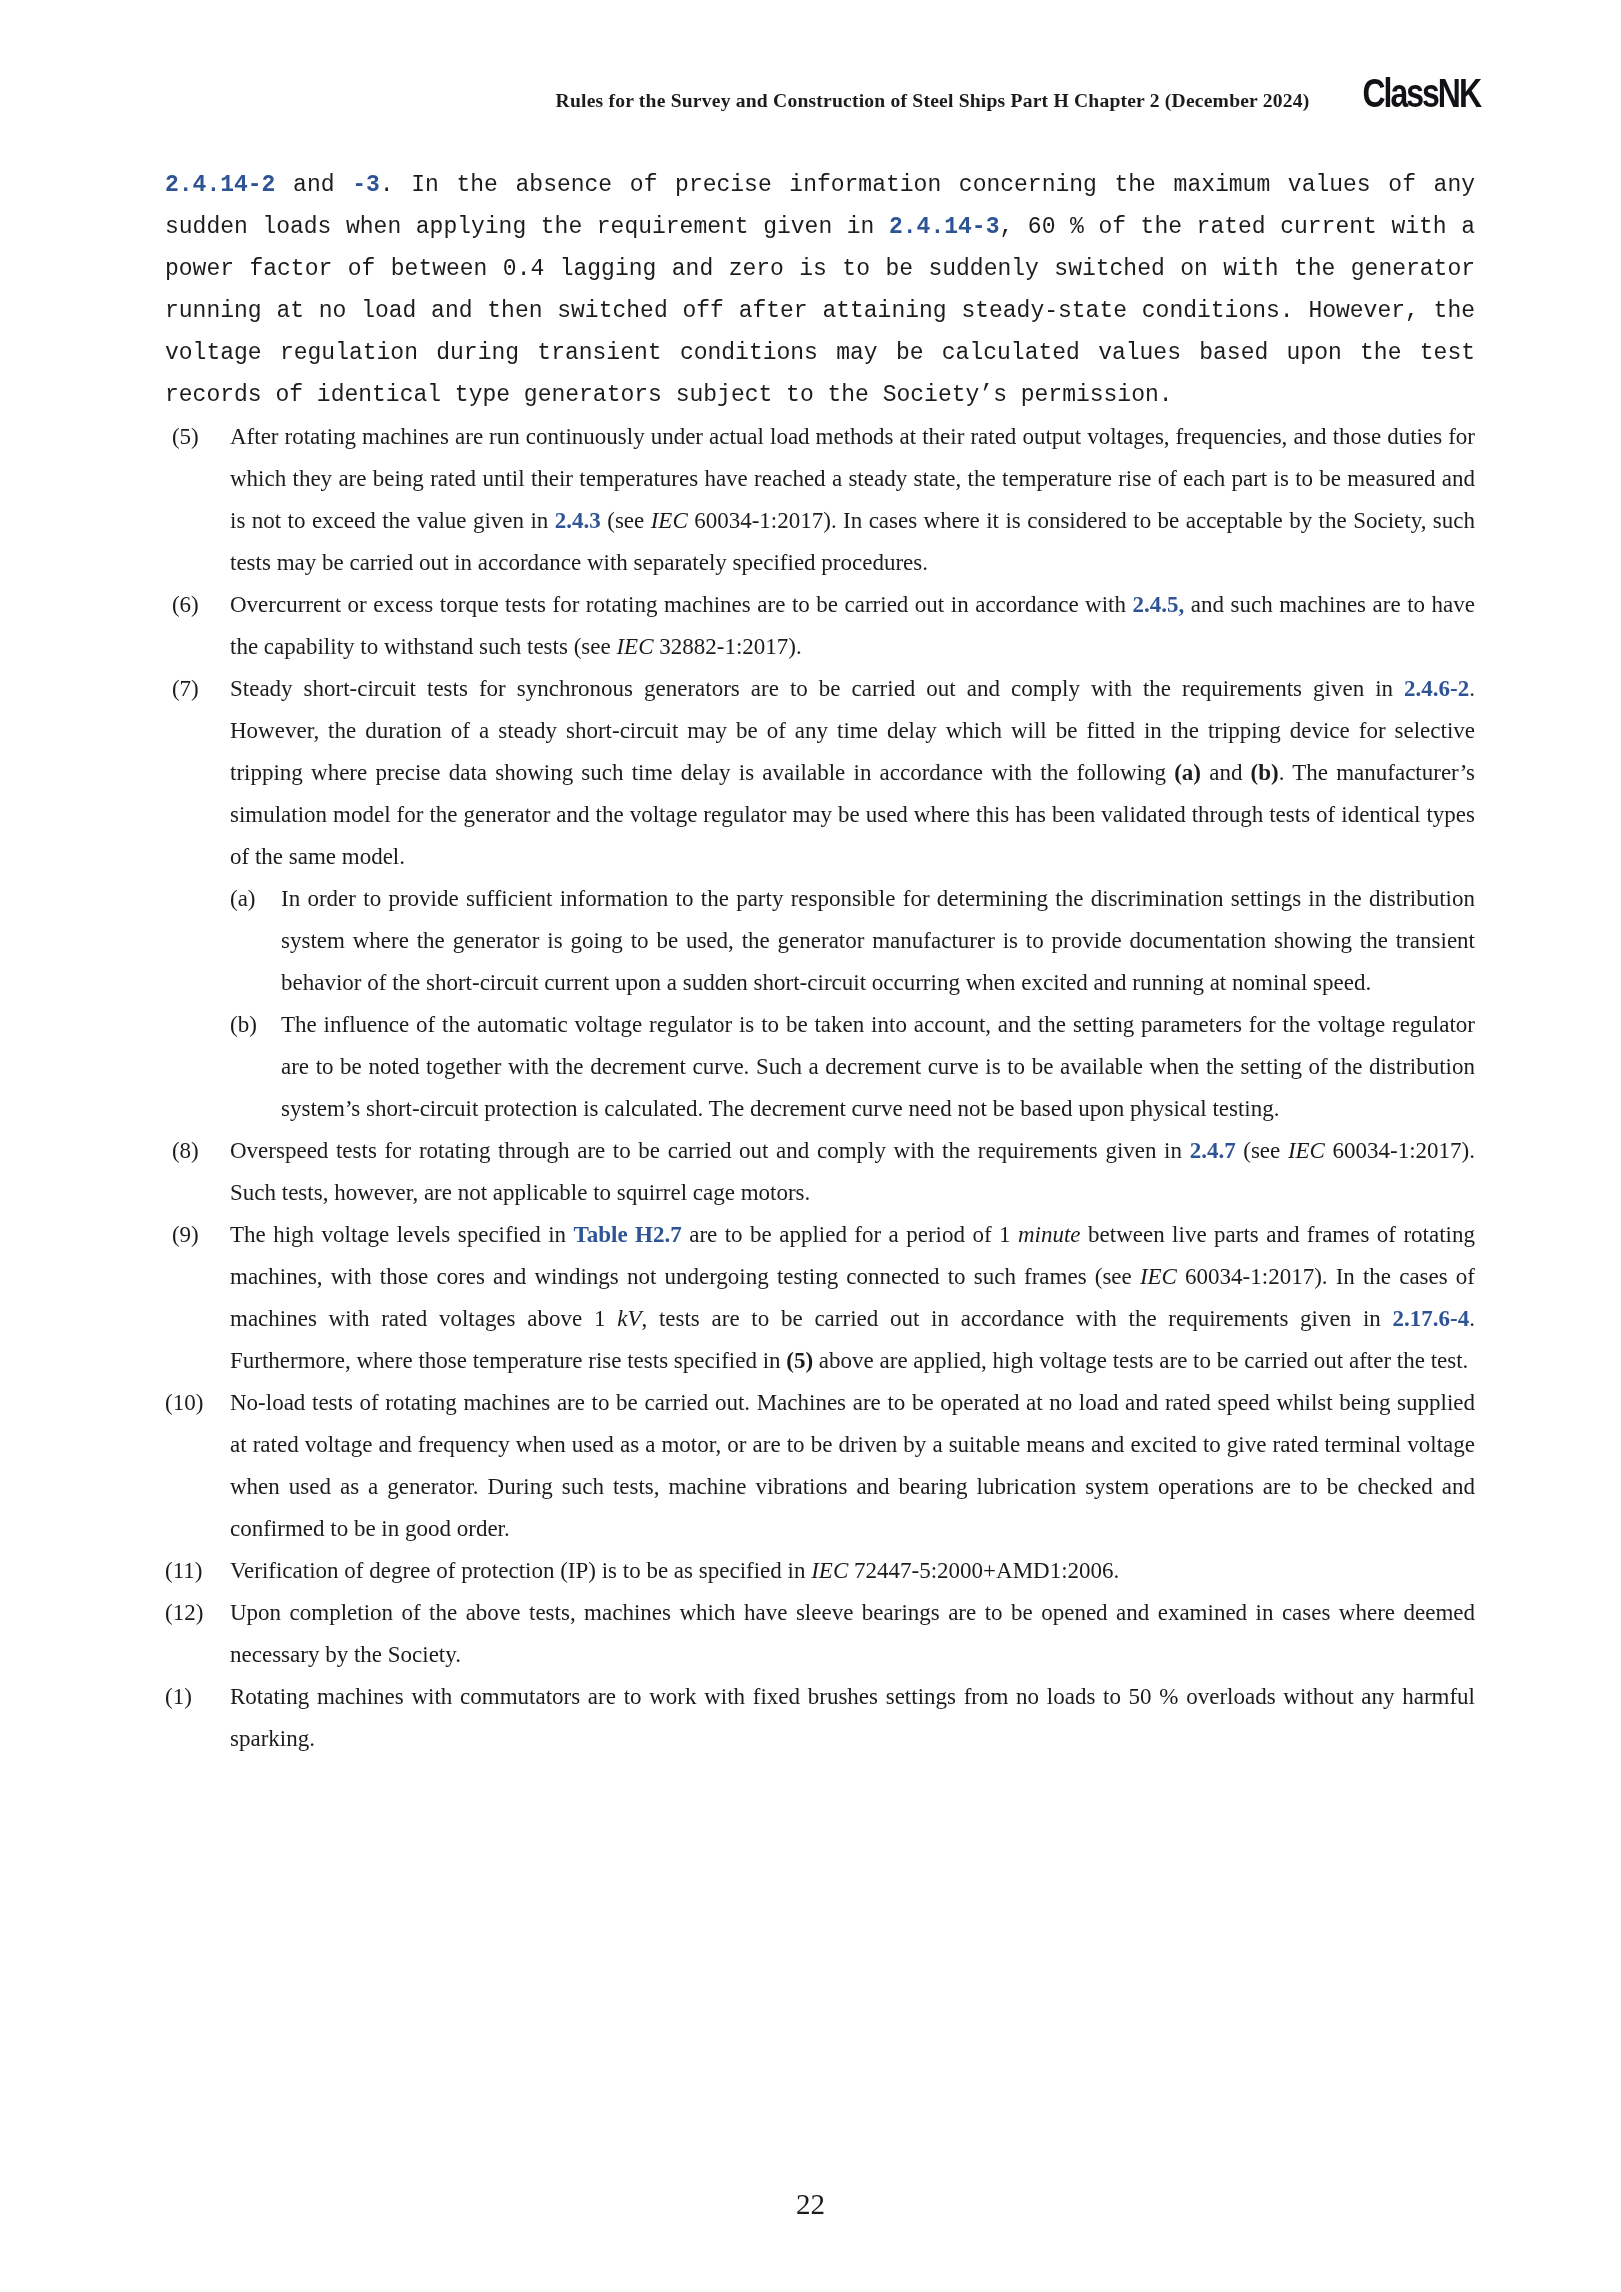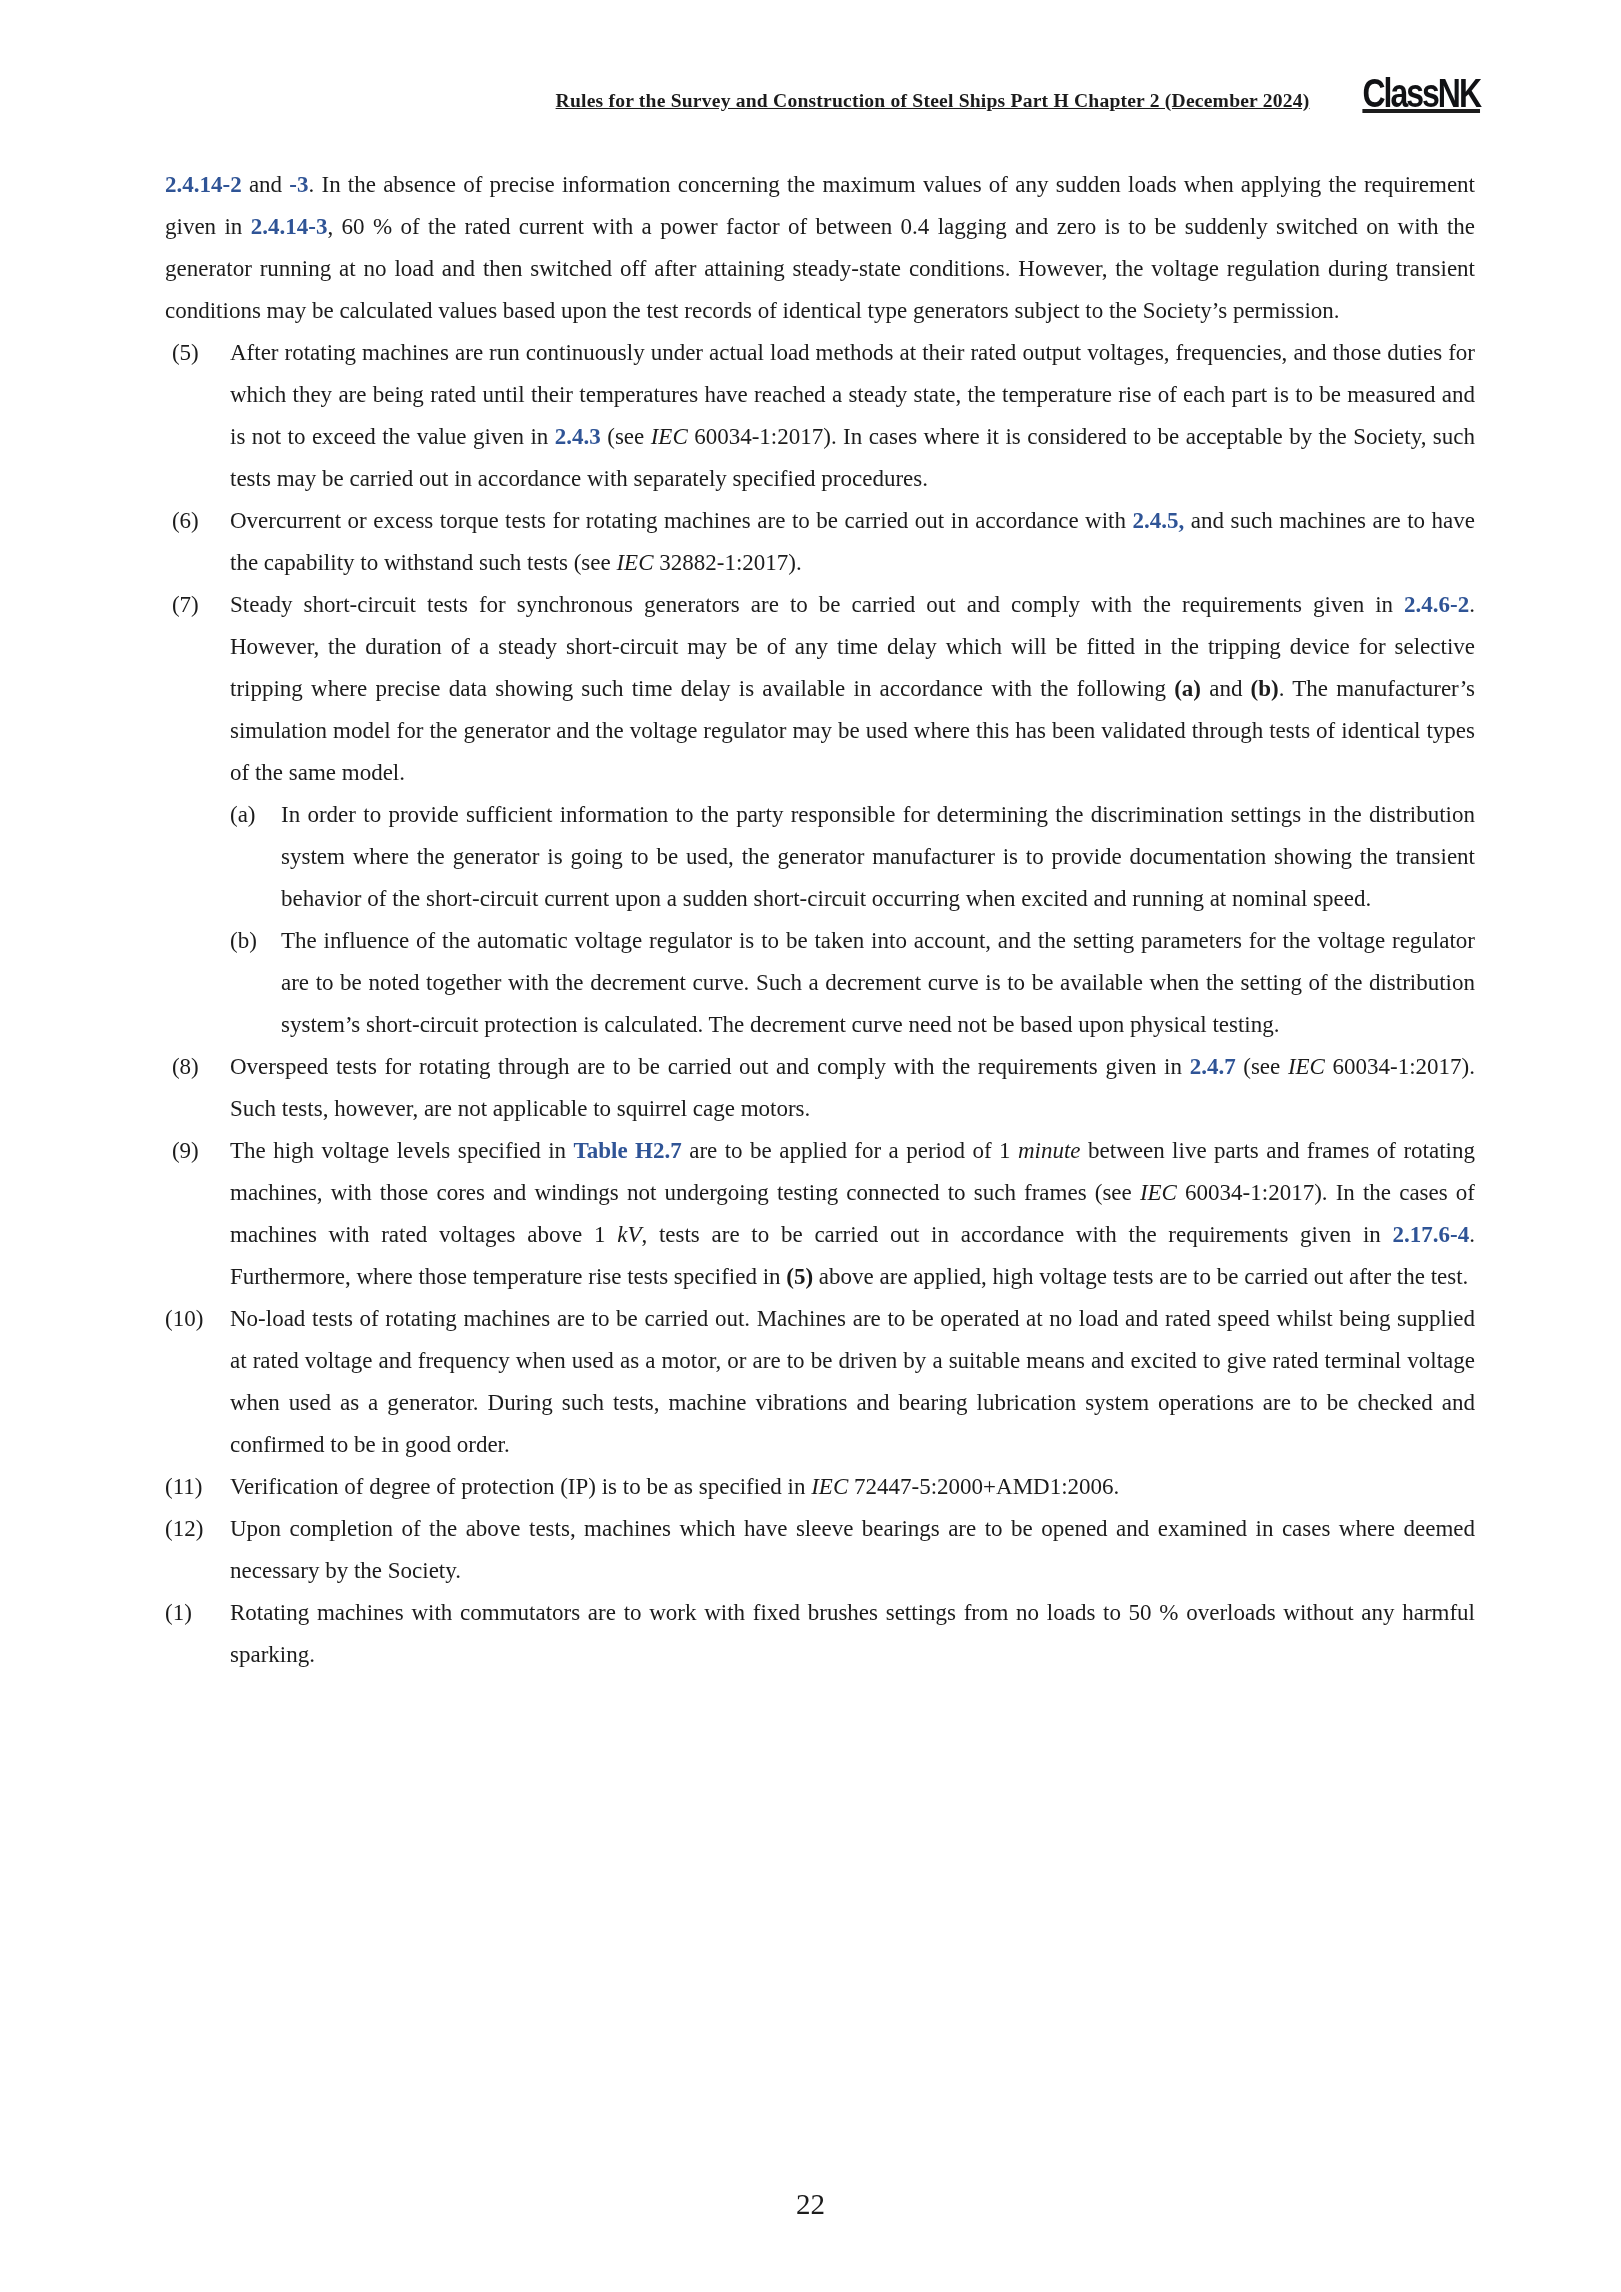--- a/index.html
+++ b/index.html
@@ -17,21 +17,20 @@
   .header {
     position: absolute;
     top: 73px;
     left: 165px;
     right: 141px;
     display: flex;
     justify-content: flex-end;
     align-items: baseline;
     gap: 23.5px;
     white-space: nowrap;
-    text-decoration: underline;
   }
   .header-title {
     font-size: 19.6px;
     font-weight: 700;
     letter-spacing: 0.2px;
   }
   .logo {
     display: inline-block;
     font-family: "Liberation Sans", "DejaVu Sans", sans-serif;
     font-weight: 700;
@@ -47,20 +46,21 @@
     position: absolute;
     top: 164px;
     left: 165px;
     width: 1310px;
     font-size: 23px;
     line-height: 42px;
   }
   .cont-para {
     margin: 0 0 0 62px;
     text-align: justify;
+    font-family: Liberation Mono, monospace;
   }
   .item { display: flex; }
   .item > .marker {
     flex: 0 0 65px;
     text-align: left;
     padding-left: 6.9px;
   }
   .item.wide-marker > .marker { padding-left: 0; }
   .item > .ibody { flex: 1; }
   .ptext { margin: 0; text-align: justify; }

